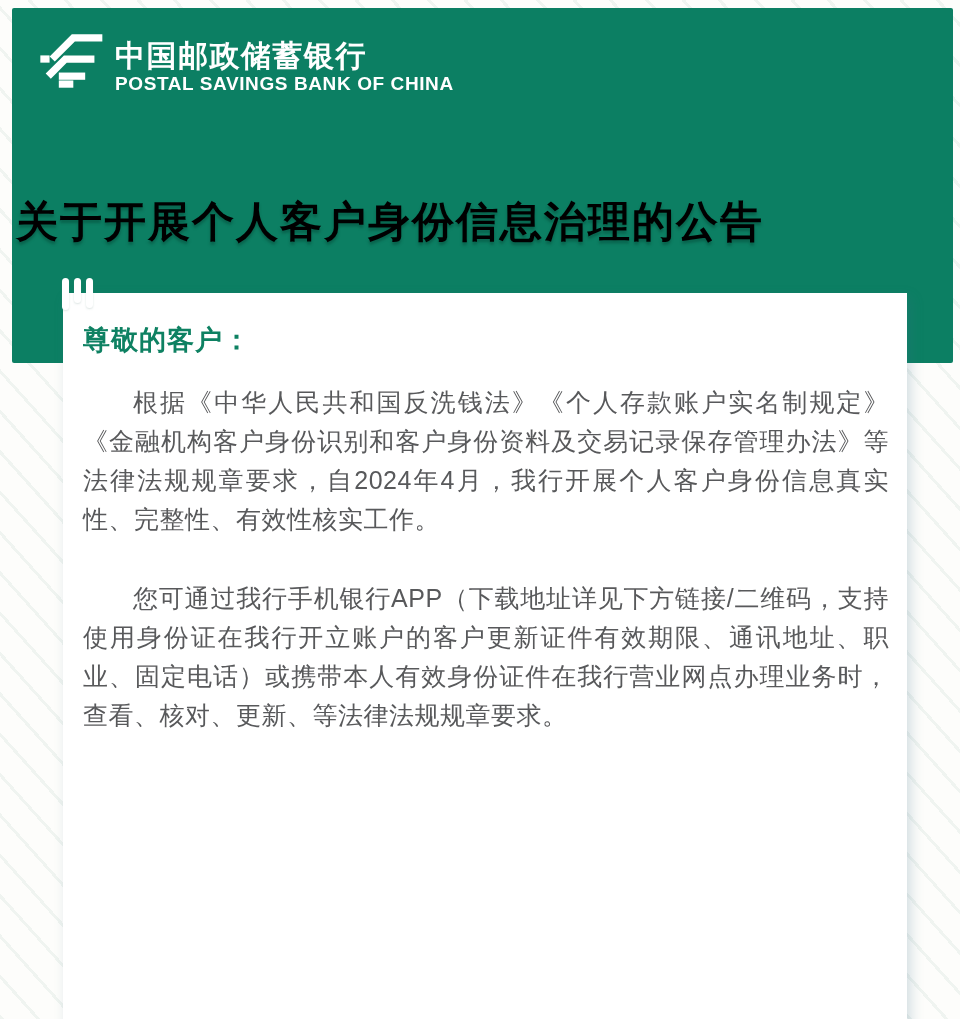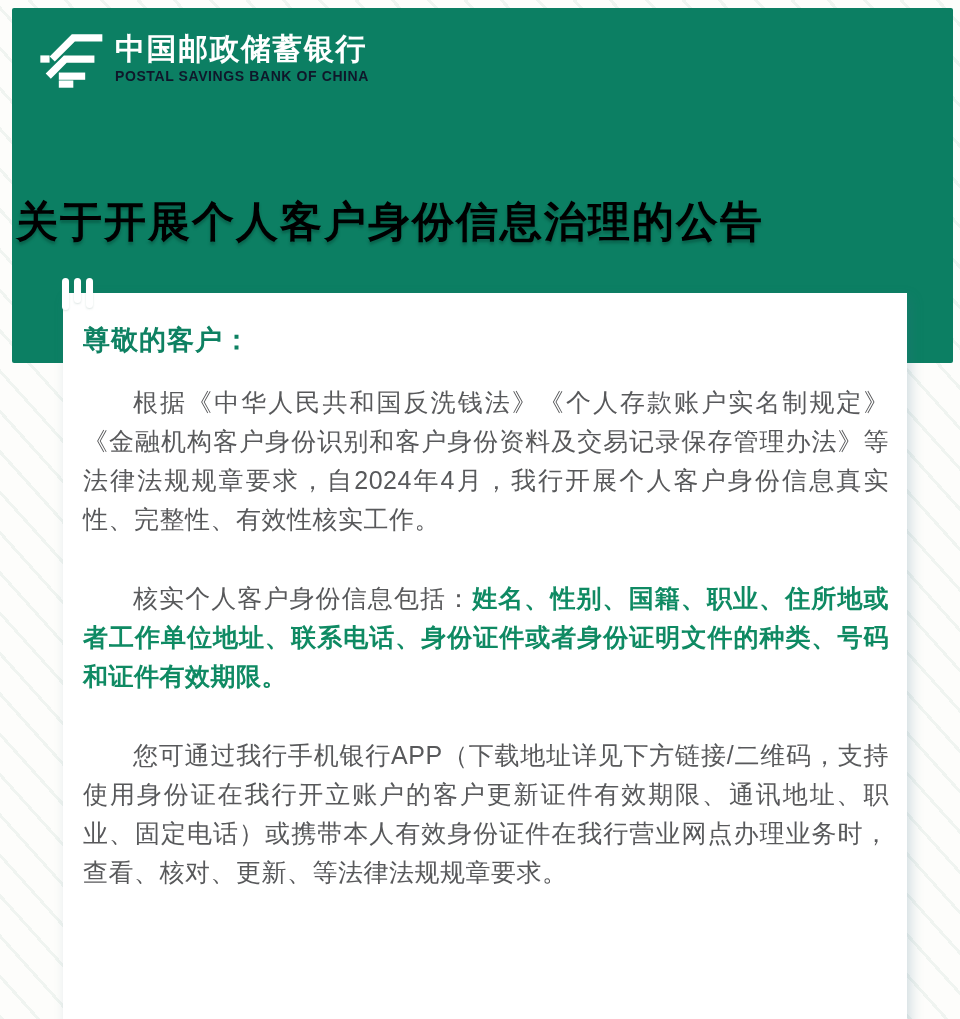--- a/index.html
+++ b/index.html
@@ -20,36 +20,36 @@
     position: absolute;
     left: 12px; top: 8px;
     width: 941px; height: 355px;
     background: #0c7f63;
     border-radius: 2px;
   }
   .brand {
     position: absolute;
     left: 27px; top: 22px;
     display: flex;
-    align-items: flex-start;
+    align-items: flex-end;
     gap: 10px;
   }
   .logo { width: 66px; height: 62px; display: block; flex: 0 0 auto; }
   .brand-text { display: flex; flex-direction: column; }
   .brand-cn {
     color: #ffffff;
     font-size: 30px;
     font-weight: 700;
     letter-spacing: 1.5px;
     line-height: 38px;
     white-space: nowrap;
   }
   .brand-en {
-    color: #0f172a;
-    font-size: 14px;
+    color: #ffffff;
+    font-size: 19px;
     font-weight: 600;
     letter-spacing: 0.6px;
     line-height: 17px;
     white-space: nowrap;
   }
   .title {
     position: absolute;
     left: 0; top: 182px;
     width: 100%;
     margin: 4px;
@@ -128,21 +128,20 @@
     </div>
 
     <h1 class="title">关于开展个人客户身份信息治理的公告</h1>
   </div>
 
   <div class="card">
     <p class="salutation">尊敬的客户：</p>
 
     <p class="para first"><span>根据《中华人民共和国反洗钱法》《个人存款账户实名制规定》《金融机构客户身份识别和客户身份资料及交易记录保存管理办法》等法律法规规章要求，自2024年4月，我行开展个人客户身份信息真实性、完整性、有效性核实工作。</span><span class="hl"></span></p>
 
-    <p class="para"><span>核实个人客户身份信息包括：</span><span class="hl">姓名、性别、国籍、职业、住所地或者工作单位地址、联系电话、身份证件或者身份证明文件的种类、号码和证件有效期限。</span></p>
 
     <p class="para"><span>您可通过我行手机银行APP（下载地址详见下方链接/二维码，支持使用身份证在我行开立账户的客户更新证件有效期限、通讯地址、职业、固定电话）或携带本人有效身份证件在我行营业网点办理业务时，查看、核对、更新、等法律法规规章要求。</span><span class="hl"></span></p>
 
   </div>
 
   <div class="tick tick-1"></div>
   <div class="tick tick-2"></div>
   <div class="tick tick-3"></div>
 
 </div>

